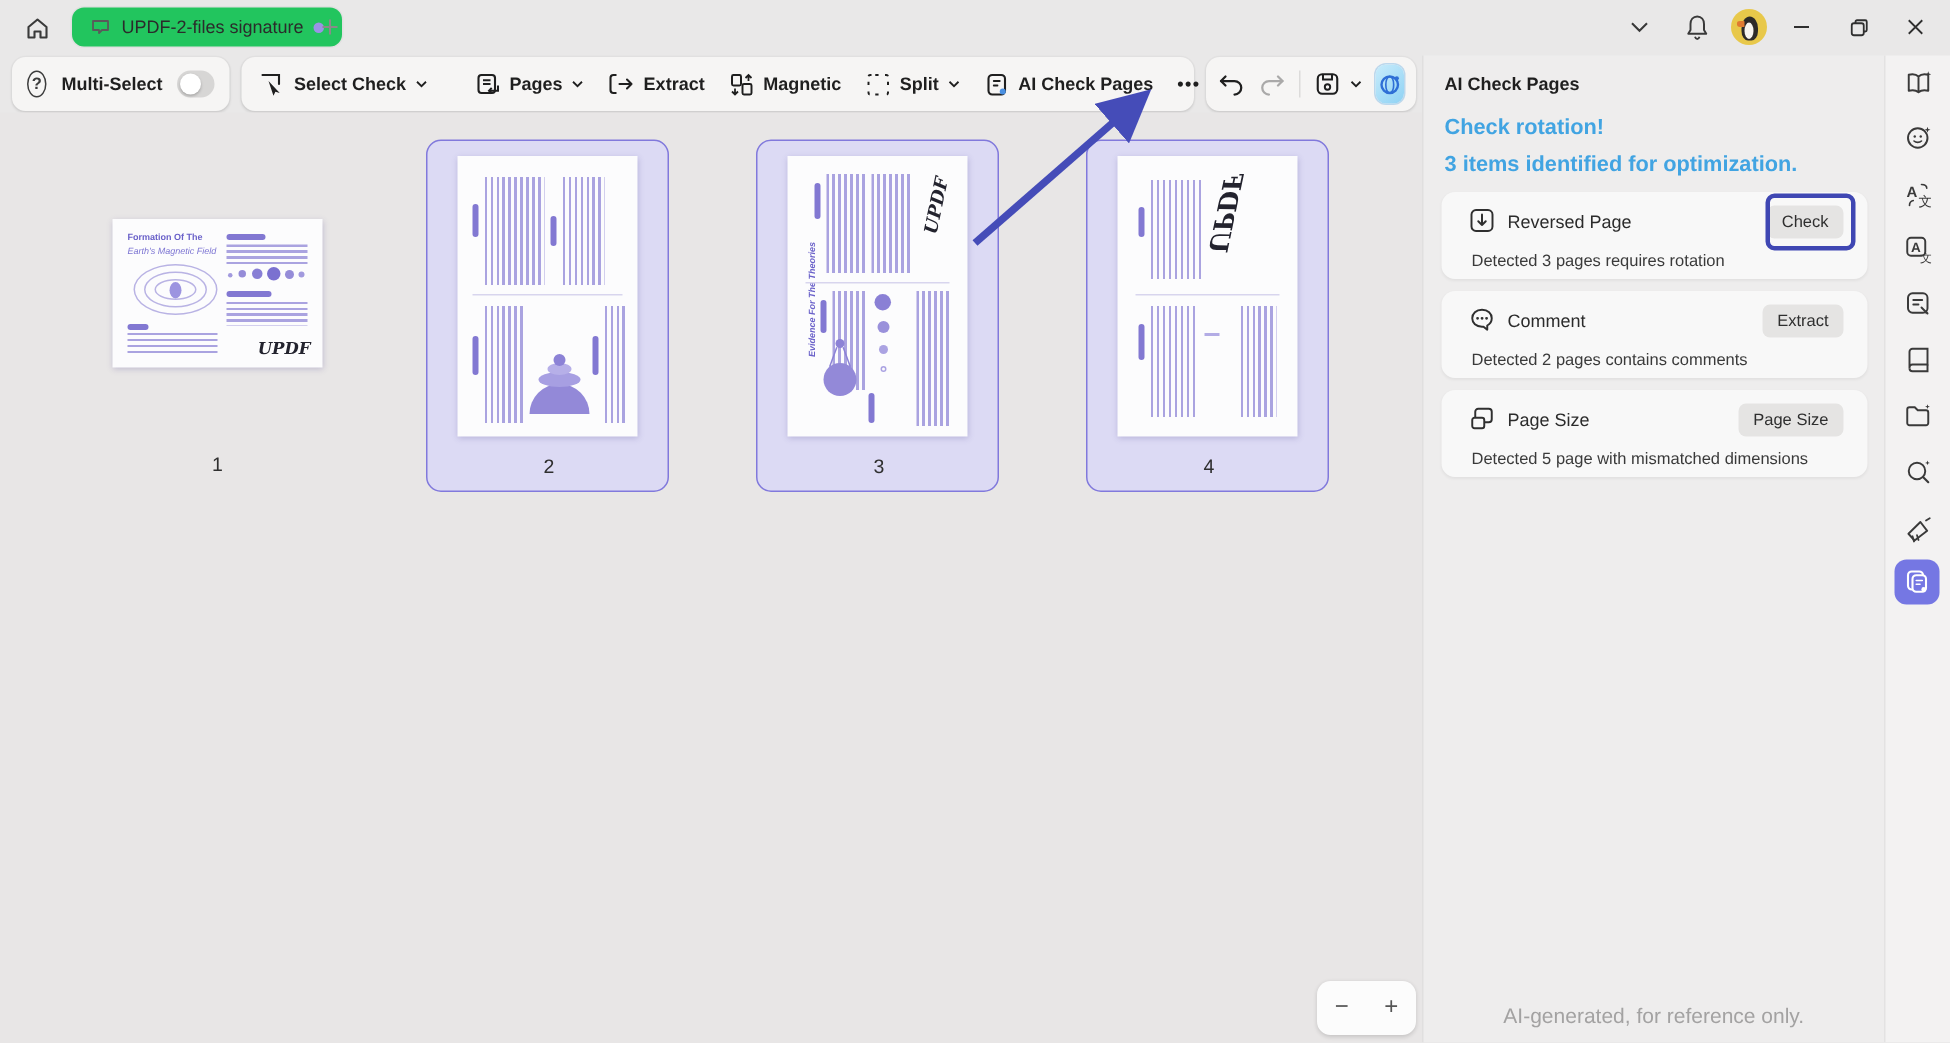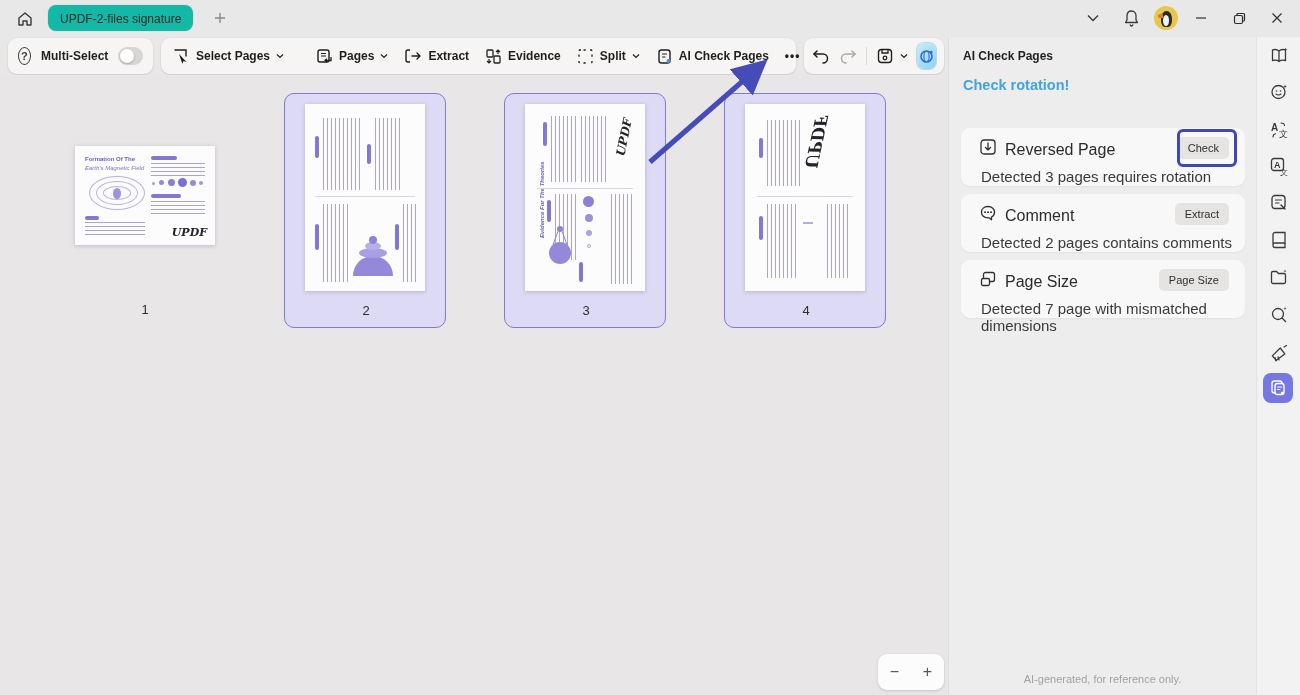--- a/index.html
+++ b/index.html
@@ -3,21 +3,21 @@
 <meta charset="utf-8">
 <style>
   * { margin:0; padding:0; box-sizing:border-box; }
   html,body { width:1300px; height:695px; overflow:hidden; }
   body { font-family:"Liberation Sans", sans-serif; background:#e9e8e8; }
   .app { position:relative; width:1300px; height:695px; background:#e9e8e8; }
 
   
   .titlebar { position:absolute; left:0; top:0; width:1300px; height:36px; background:#e9e8e8; }
   .home-btn { position:absolute; left:12px; top:6px; width:26px; height:26px; border-radius:6px; display:flex; align-items:center; justify-content:center; cursor:pointer; }
-  .tab { position:absolute; left:48px; top:5px; height:26px; padding:0 12px; background:#14b8a6; border-radius:8px; display:flex; align-items:center; gap:7px; box-shadow:0 0 0 1px rgba(0,0,0,0.03);flex-direction:column; }
+  .tab { position:absolute; left:48px; top:5px; height:26px; padding:0 12px; background:#22c55e; border-radius:8px; display:flex; align-items:center; gap:7px; box-shadow:0 0 0 1px rgba(0,0,0,0.03); }
   .tab-title { font-size:12px; color:#2b2b2b; }
   .tab-dot { width:7px; height:7px; border-radius:50%; background:#9a93e6; }
   .newtab { position:absolute; left:210px; top:8px; width:20px; height:20px; display:flex; align-items:center; justify-content:center; color:#8a8a8a; }
   .tb-right { position:absolute; right:8px; top:0; height:36px; display:flex; align-items:center; gap:8px; }
   .tb-ic { width:30px; height:30px; display:flex; align-items:center; justify-content:center; }
   .avatar { width:24px; height:24px; border-radius:50%; background:#e8c84a; position:relative; overflow:hidden; }
   .avatar .body { position:absolute; left:7px; top:5px; width:11px; height:16px; background:#2d2a28; border-radius:50% 50% 40% 40%; }
   .avatar .belly { position:absolute; left:9px; top:9px; width:6px; height:11px; background:#f7f4ee; border-radius:50%; }
   .avatar .beak { position:absolute; left:4px; top:8px; width:5px; height:4px; background:#e07a30; border-radius:40% 10% 10% 40%; }
 
@@ -54,26 +54,26 @@
   
   .zoom-pill { position:absolute; left:878px; top:579px; width:66px; height:36px; background:#fcfcfc; border-radius:9px; box-shadow:0 1px 3px rgba(0,0,0,0.15); display:flex; align-items:center; justify-content:space-around; }
   .zoom-pill span { font-size:16px; color:#555; cursor:pointer; line-height:1; }
 
   
   .panel { position:absolute; left:948px; top:37px; width:308px; height:658px; background:#eeeded; border-left:1px solid #e0dfdf; }
   .panel-title { position:absolute; left:14px; top:12px; font-size:12px; font-weight:700; color:#1f1f1f; }
   .status1 { position:absolute; left:14px; top:40px; font-size:14.5px; font-weight:700; color:#41a4e2; }
   .status2 { position:absolute; left:14px; top:65px; font-size:14.5px; font-weight:700; color:#41a4e2; }
   .card { position:absolute; left:12px; width:284px; height:58px; background:#f8f8f8; border-radius:9px; box-shadow:0 1px 2px rgba(0,0,0,0.05); }
-  .card-title { position:absolute; left:44px; top:13px; font-size:16px; color:#2b2b2b; }
+  .card-title { position:absolute; left:44px; top:13px; font-size:12px; color:#2b2b2b; }
   .card-icon { position:absolute; left:18px; top:10px; width:18px; height:18px; }
-  .card-detail { position:absolute; left:20px; top:40px; font-size:15px; color:#3a3a3a; }
+  .card-detail { position:absolute; left:20px; top:40px; font-size:11px; color:#3a3a3a; }
   .card-btn { position:absolute; top:9px; background:#e5e4e3; border:none; border-radius:5px; font-size:11px; color:#2f2f2f; padding:5px 10px; cursor:pointer; font-family:"Liberation Sans", sans-serif; }
   .hl-box { position:absolute; border:3px solid #3f47b3; border-radius:6px; pointer-events:none; }
-  .panel-footer { position:absolute; left:0; bottom:10px; width:100%; text-align:center; font-size:11px; color:#a3a2a2; }
+  .panel-footer { position:absolute; left:0; bottom:10px; width:100%; text-align:center; font-size:14px; color:#a3a2a2; }
 
   
   .ribbon { position:absolute; left:1256px; top:37px; width:44px; height:658px; background:#f3f2f2; border-left:1px solid #e3e2e2; }
   .rib-ic { position:absolute; left:11px; width:22px; height:22px; display:flex; align-items:center; justify-content:center; cursor:pointer; }
   .rib-active { position:absolute; left:6px; width:30px; height:30px; background:#7577e3; border-radius:8px; display:flex; align-items:center; justify-content:center; cursor:pointer; }
 
   .overlay { position:absolute; left:0; top:0; width:1300px; height:695px; pointer-events:none; z-index:50; }
   svg { display:block; }
 </style>
 </head>
@@ -146,21 +146,21 @@
           <div class="knob"></div>
         </div>
     </div>
 
     <div class="tgroup tg2">
       <div class="tbtn">
         <svg width="17" height="17" viewBox="0 0 17 17">
             <path d="M2 2 H13 V8" fill="none" stroke="#1f1f1f" stroke-width="1.4" stroke-linecap="round"></path>
             <path d="M6 6 L13.5 14 L10.6 13.1 L9.3 15.8 Z" fill="#1f1f1f"></path>
           </svg>
-        <span class="lbl">Select Pages</span>
+        <span class="lbl">Select Check</span>
         <svg class="chev" viewBox="0 0 8 8">
             <path d="M1 2.5 L4 5.5 L7 2.5" fill="none" stroke="#1f1f1f" stroke-width="1.2"></path>
           </svg>
       </div>
       <div class="tsep"></div>
       <div class="tbtn">
         <svg width="17" height="17" viewBox="0 0 17 17">
             <rect x="2" y="2" width="11" height="12" rx="2" fill="none" stroke="#1f1f1f" stroke-width="1.4"></rect>
             <path d="M5 5.5 H10 M5 8 H10" stroke="#1f1f1f" stroke-width="1.2"></path>
             <path d="M15 9 V12.5 H9 M10.8 10.6 L9 12.5 L10.8 14.3" fill="none" stroke="#1f1f1f" stroke-width="1.3"></path>
@@ -177,21 +177,21 @@
           </svg>
         <span class="lbl">Extract</span>
       </div>
       <div class="tbtn">
         <svg width="17" height="17" viewBox="0 0 17 17">
             <rect x="2" y="2" width="6" height="7" rx="1" fill="none" stroke="#1f1f1f" stroke-width="1.3"></rect>
             <rect x="9" y="8" width="6" height="7" rx="1" fill="none" stroke="#1f1f1f" stroke-width="1.3"></rect>
             <path d="M11 4 L13 2 L15 4 M13 2 V6" fill="none" stroke="#1f1f1f" stroke-width="1.2"></path>
             <path d="M2 13 L4 15 L6 13 M4 15 V11" fill="none" stroke="#1f1f1f" stroke-width="1.2"></path>
           </svg>
-        <span class="lbl">Evidence</span>
+        <span class="lbl">Magnetic</span>
       </div>
       <div class="tbtn">
         <svg width="17" height="17" viewBox="0 0 17 17">
             <path d="M4 2 H3 A1 1 0 0 0 2 3 V4 M13 2 H14 A1 1 0 0 1 15 3 V4 M2 13 V14 A1 1 0 0 0 3 15 H4 M15 13 V14 A1 1 0 0 1 14 15 H13 M6.5 2 H10.5 M6.5 15 H10.5 M2 6.5 V10.5 M15 6.5 V10.5" fill="none" stroke="#1f1f1f" stroke-width="1.3" stroke-dasharray="2.2 2"></path>
           </svg>
         <span class="lbl">Split</span>
         <svg class="chev" viewBox="0 0 8 8">
             <path d="M1 2.5 L4 5.5 L7 2.5" fill="none" stroke="#1f1f1f" stroke-width="1.2"></path>
           </svg>
       </div>
@@ -345,20 +345,21 @@
 
     <div class="zoom-pill">
       <span>−</span>
       <span>+</span>
     </div>
   </div>
 
   <div class="panel">
     <div class="panel-title">AI Check Pages</div>
     <div class="status1">Check rotation!</div>
+    <div class="status2">3 items identified for optimization.</div>
 
     <div class="card" style="top:91px;">
       <svg class="card-icon" viewBox="0 0 18 18">
           <rect x="2" y="2" width="14" height="14" rx="3" fill="none" stroke="#2f2f2f" stroke-width="1.3"></rect>
           <path d="M9 5 V12 M6.5 9.5 L9 12 L11.5 9.5" fill="none" stroke="#2f2f2f" stroke-width="1.3" stroke-linecap="round" stroke-linejoin="round"></path>
         </svg>
       <div class="card-title">Reversed Page</div>
       <button class="card-btn" style="right:16px;">Check</button>
       <div class="card-detail">Detected 3 pages requires rotation</div>
       <div class="hl-box" style="right:8px; top:1px; width:60px; height:38px;"></div>
@@ -374,21 +375,21 @@
       <div class="card-detail">Detected 2 pages contains comments</div>
     </div>
 
     <div class="card" style="top:223px;">
       <svg class="card-icon" viewBox="0 0 18 18">
           <rect x="4.5" y="2.5" width="11" height="9" rx="2" fill="none" stroke="#2f2f2f" stroke-width="1.3"></rect>
           <rect x="2.5" y="8.5" width="8" height="7" rx="1.5" fill="#f8f8f8" stroke="#2f2f2f" stroke-width="1.3"></rect>
         </svg>
       <div class="card-title">Page Size</div>
       <button class="card-btn" style="right:16px;">Page Size</button>
-      <div class="card-detail">Detected 7 page with mismatched dimensions</div>
+      <div class="card-detail">Detected 5 page with mismatched dimensions</div>
     </div>
 
     <div class="panel-footer">AI-generated, for reference only.</div>
   </div>
 
   <div class="ribbon">
     <div class="rib-ic" style="top:8px;">
       <svg width="20" height="20" viewBox="0 0 20 20">
           <path d="M10 5 C8.5 3.5 6 3.2 3.5 3.8 V14.5 C6 13.9 8.5 14.2 10 15.5 C11.5 14.2 14 13.9 16.5 14.5 V3.8 C14 3.2 11.5 3.5 10 5 Z M10 5 V15.5" fill="none" stroke="#3a3a3a" stroke-width="1.3" stroke-linejoin="round"></path>
           <path d="M16.5 1.5 L17 3 L18.5 3.5 L17 4 L16.5 5.5 L16 4 L14.5 3.5 L16 3 Z" fill="#3a3a3a"></path>

